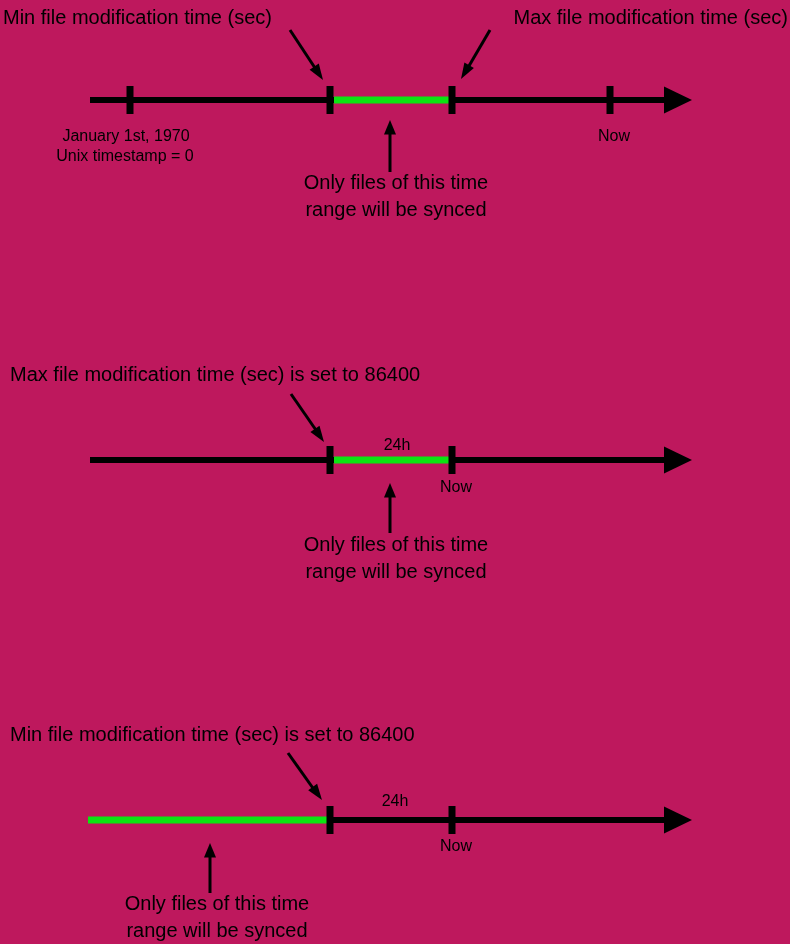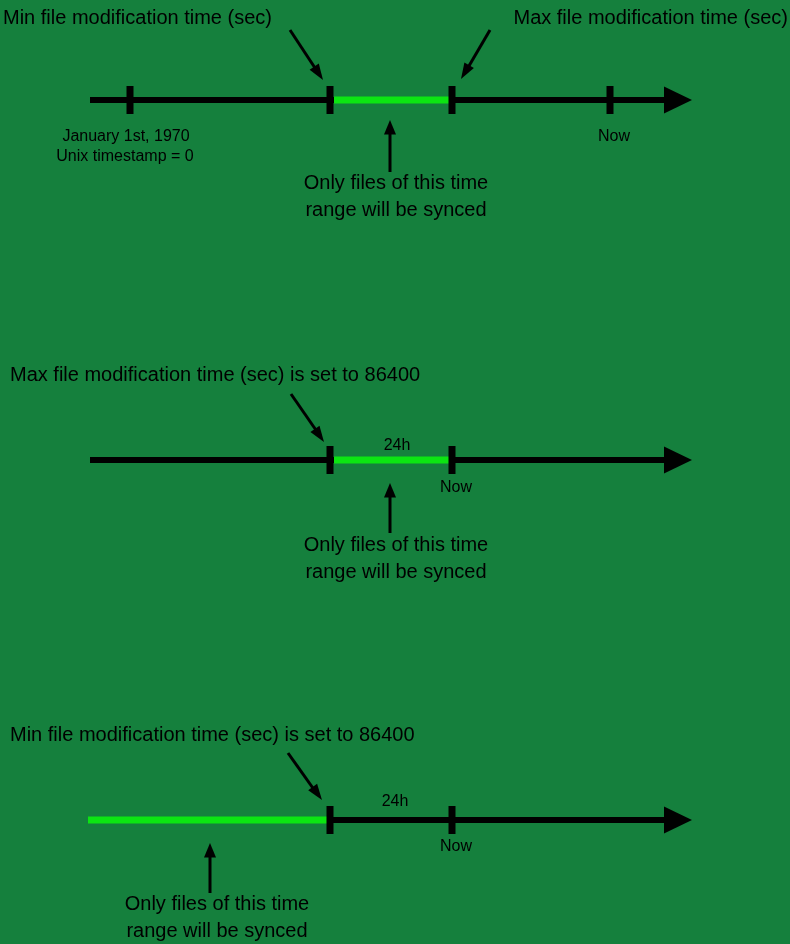--- a/index.html
+++ b/index.html
@@ -4,21 +4,21 @@
 <style>
   html, body {
     margin: 0;
     padding: 0;
     background: #ffffff;
   }
   .canvas {
     position: relative;
     width: 790px;
     height: 944px;
-    background: #15803d;
+    background: #be185d;
     overflow: hidden;
   }
   svg text {
     fill: #000000;
     font-family: "Liberation Sans", sans-serif;
   }
   .t20 { font-size: 20px; }
   .t16 { font-size: 16px; }
 </style>
 </head>

